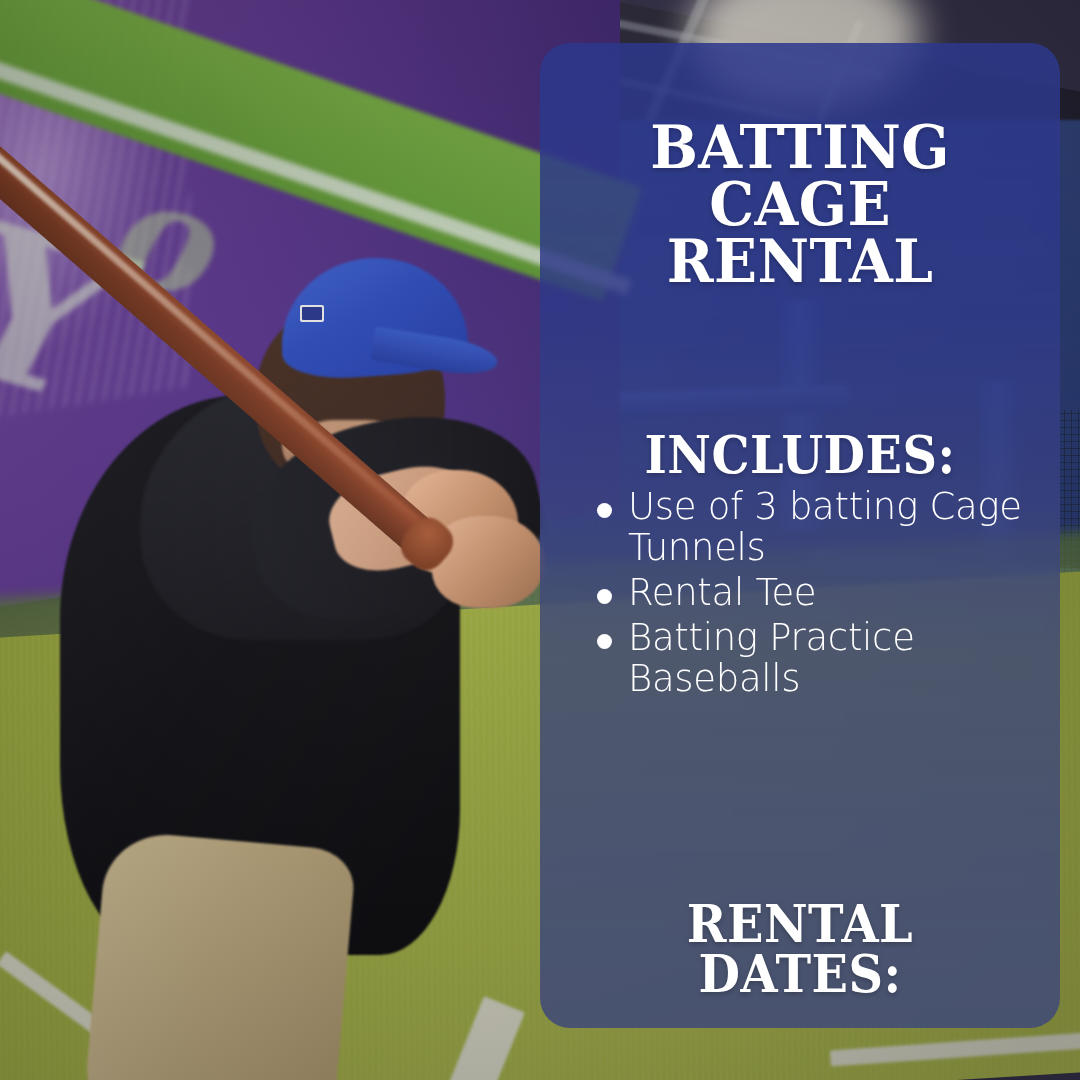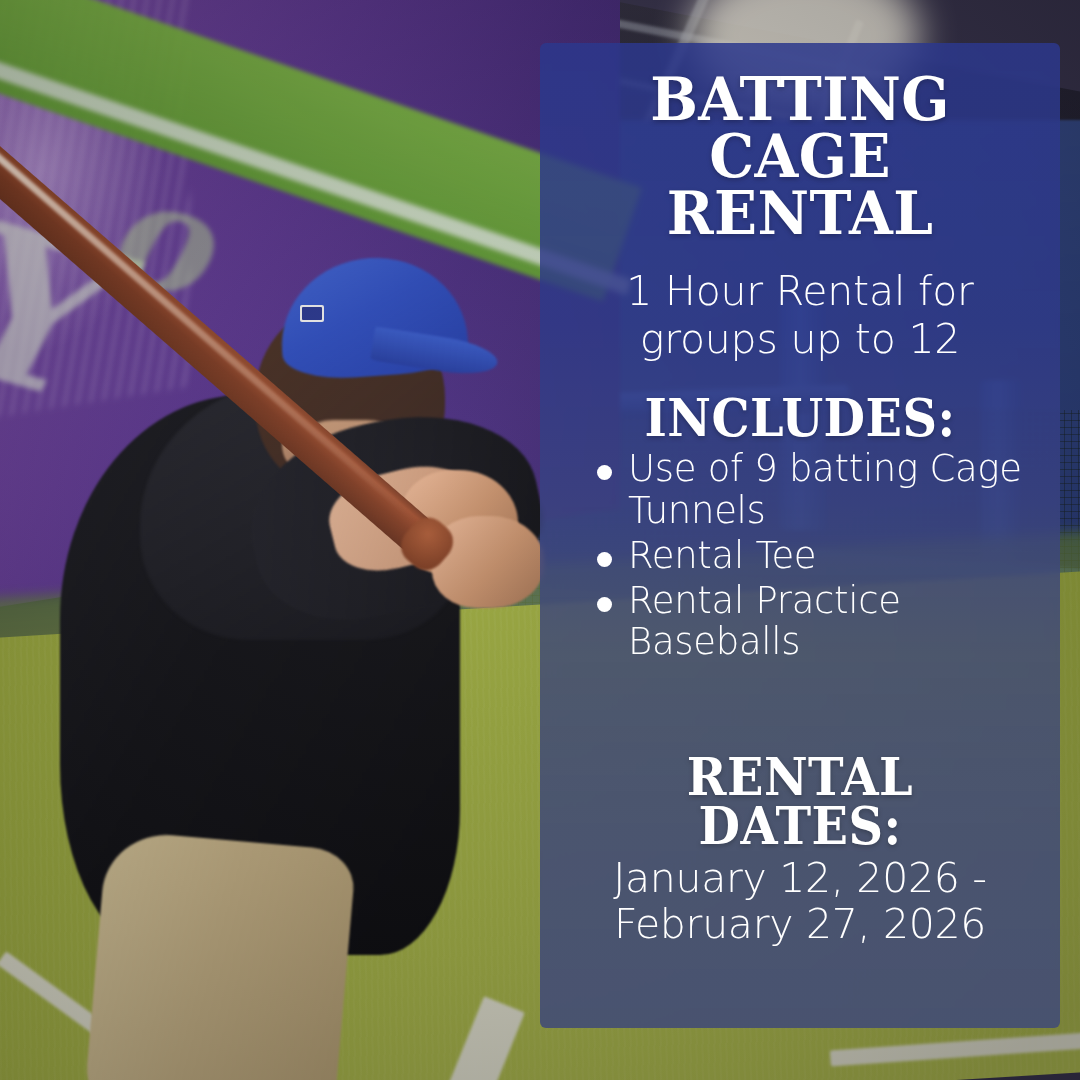--- a/index.html
+++ b/index.html
@@ -110,31 +110,31 @@
   .bat-knob{position:absolute;left:600px;top:-5px;width:46px;height:50px;
     background:radial-gradient(circle at 38% 34%,#a75733,#6d3018);border-radius:40%;filter:blur(1px);}
 
   
   .grade{position:absolute;inset:0;
     background:radial-gradient(ellipse 900px 760px at 40% 44%,rgba(255,255,255,.05),rgba(0,0,0,.30) 100%);
     pointer-events:none;}
 
   
   .panel{position:absolute;left:540px;top:43px;width:520px;height:985px;
-    border-radius:6px;
+    border-radius:30px;
     background:linear-gradient(180deg,
       rgba(44,56,140,.86) 0%,
       rgba(47,58,136,.84) 28%,
       rgba(57,66,130,.85) 46%,
       rgba(68,78,115,.88) 62%,
       rgba(69,79,115,.92) 80%,
       rgba(69,79,115,.94) 100%);
     backdrop-filter:blur(2px);
-    box-sizing:border-box;padding:28px 22px 30px;
-    display:flex;flex-direction:column;align-items:center;text-align:center;color:#fff;}
+    box-sizing:border-box;padding:76px 22px 30px;
+    display:flex;flex-direction:column;align-items:center;text-align:center;color:#fff;justify-content:space-between;}
 
   .slab{font-family:"DejaVu Serif","Liberation Serif",serif;font-weight:700;
     letter-spacing:.5px;line-height:.95;color:#fff;text-transform:uppercase;}
 
   .title{font-size:60px;transform:scaleX(.94);transform-origin:center;
     margin:0;padding:0 4px;text-shadow:0 2px 5px rgba(0,0,0,.25);}
   .subtitle{font-family:"DejaVu Sans",sans-serif;font-weight:300;font-size:41px;
     line-height:1.16;margin:26px 0 0;letter-spacing:-.2px;}
 
   .section-head{font-size:52px;transform:scaleX(.92);transform-origin:center;margin:0;
@@ -214,30 +214,28 @@
       <div class="bat-knob"></div>
     </div>
 
     <div class="grade"></div>
   </div>
 
   <div class="panel">
 
     <h1 class="slab title">BATTING CAGE RENTAL</h1>
 
-    <p class="subtitle">1 Hour Rental for groups up to 12</p>
 
     <div class="includes-wrap">
       <h2 class="slab section-head">INCLUDES:</h2>
       <ul class="bullets">
-        <li>Use of 9 batting Cage Tunnels</li>
+        <li>Use of 3 batting Cage Tunnels</li>
         <li>Rental Tee</li>
-        <li>Rental Practice Baseballs</li>
+        <li>Batting Practice Baseballs</li>
       </ul>
     </div>
 
     <div class="dates-wrap">
       <h2 class="slab section-head">RENTAL DATES:</h2>
-      <p class="dates">January 12, 2026 - February 27, 2026</p>
     </div>
 
   </div>
 </div>
 
 </body></html>

